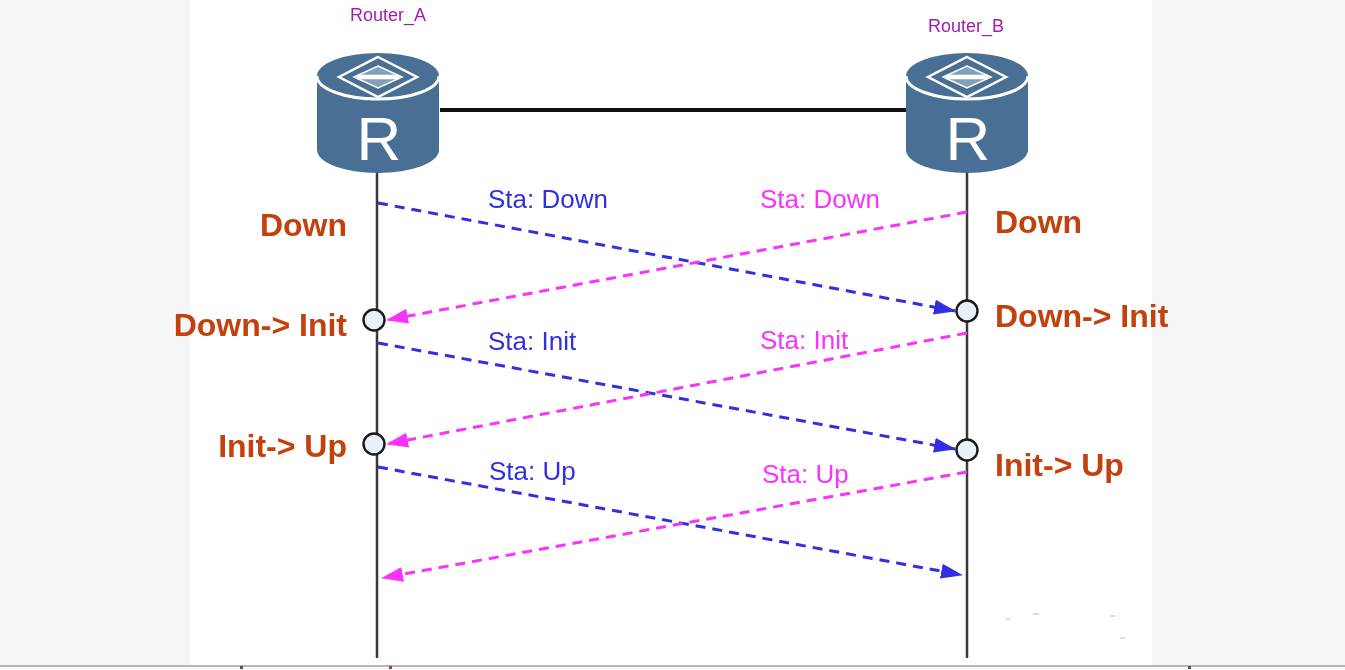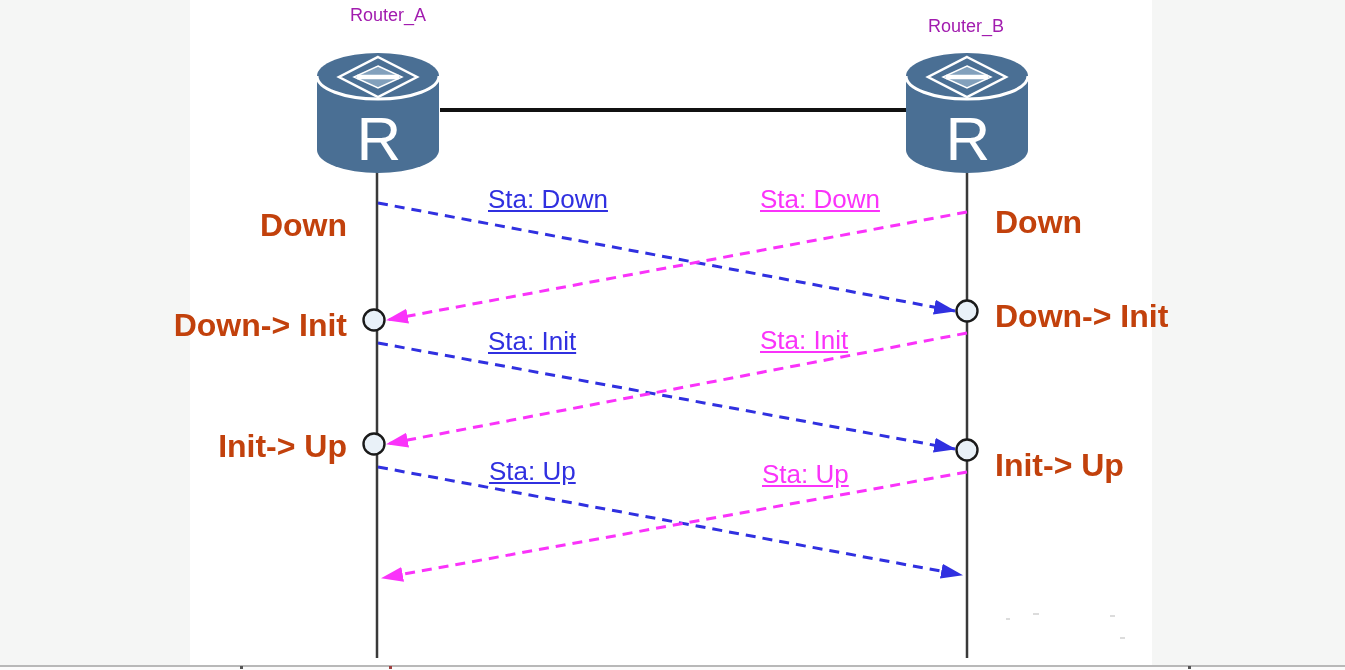--- a/index.html
+++ b/index.html
@@ -6,21 +6,21 @@
   html,body { width:1345px; height:670px; overflow:hidden; }
   body { font-family:"Liberation Sans", sans-serif; background:#f5f6f5; }
   .stage { position:relative; width:1345px; height:670px; background:#f5f6f5; overflow:hidden; }
   .canvas-panel { position:absolute; left:190px; top:0; width:962px; height:665px; background:#ffffff; }
   .gfx { position:absolute; left:0; top:0; }
   .txt { position:absolute; white-space:nowrap; line-height:1.05; }
   .router-title { font-size:18px; color:#a21caf; transform:translateX(-50%); }
   .state-label { font-size:32px; font-weight:bold; color:#c2410c; }
   .state-left { left:145px; width:202px; text-align:right; }
   .state-right { left:995px; text-align:left; }
-  .msg-label { font-size:26px;text-decoration:underline; }
+  .msg-label { font-size:26px; }
   .msg-blue { color:#3030E0; }
   .msg-magenta { color:#FA33FA; }
   .bottom-rule { position:absolute; left:0; top:665px; width:1345px; height:2px; background:#b8b8b8; }
   .bottom-strip { position:absolute; left:0; top:667px; width:1345px; height:3px; background:#fbfbfb; }
   .tick { position:absolute; width:3px; height:3px; }
   .speck { position:absolute; background:#dcdcdc; }
 </style>
 </head>
 <body>
 

